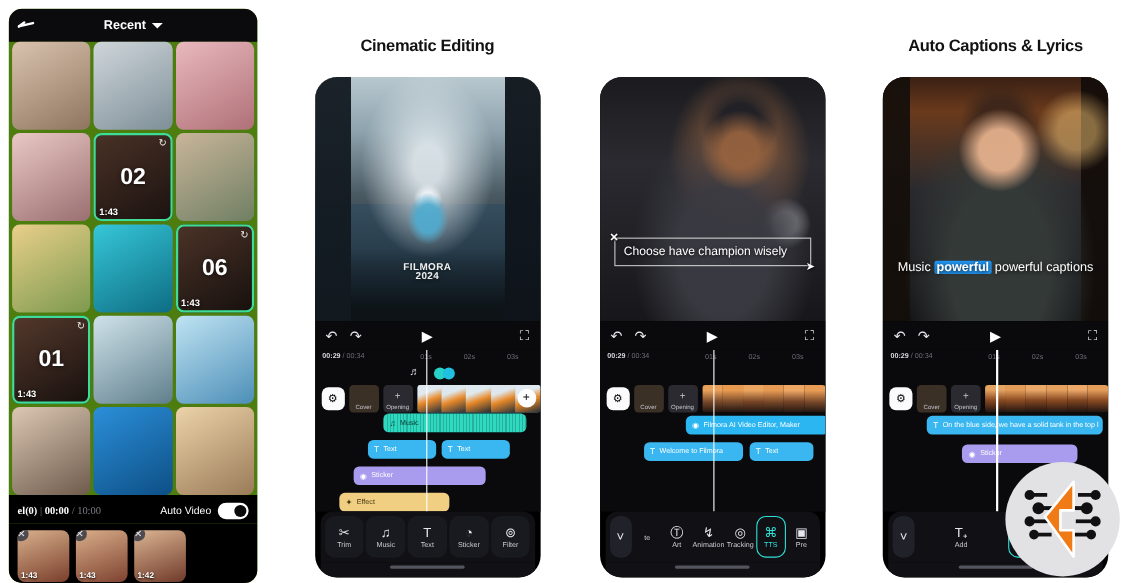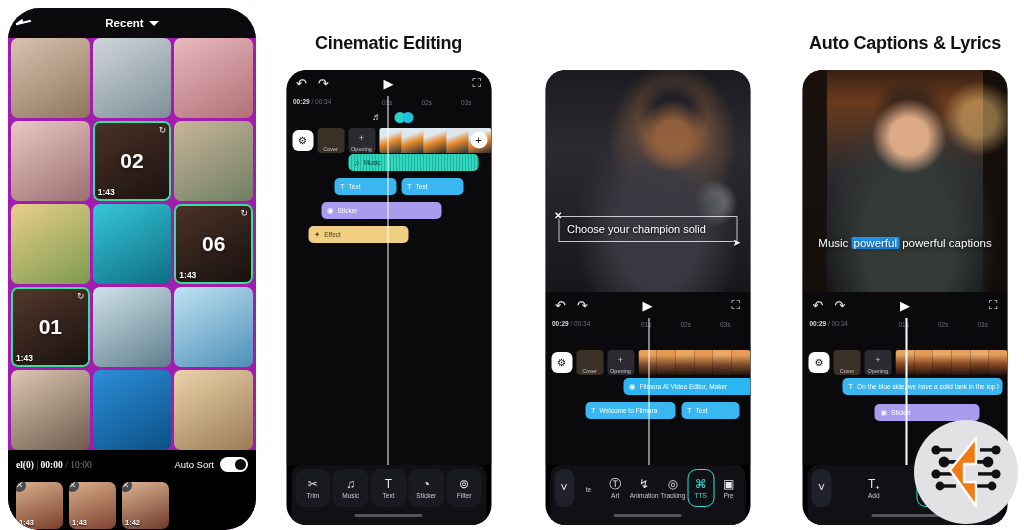--- a/index.html
+++ b/index.html
@@ -24,21 +24,21 @@
     border-radius: 22px;
     overflow: hidden;
     flex: 0 0 auto;
   }
   .card-1 { width: 256px; height: 530px; }
   .card-2, .card-3 { width: 253px; height: 530px; }
   .card-4 { width: 250px; height: 530px; }
 
   .card-title {
     text-align: center;
-    font-size: 18px;
+    font-size: 15px;
     font-weight: bold;
     color: #121214;
     letter-spacing: -0.3px;
     padding-top: 33px;
   }
 
   
   .phone {
     position: absolute;
     left: 50%;
@@ -50,23 +50,23 @@
     border-radius: 20px;
     overflow: hidden;
     display: flex;
     flex-direction: column;
   }
 
   
   .phone-full {
     position: absolute;
     left: 8px; top: 8px;
-    width: 248px; height: 522px;
-    background: #a21caf;
-    border-radius: 32px;
+    width: 226px; height: 522px;
+    background: #4d7c0f;
+    border-radius: 12px;
     overflow: hidden;
   }
   .gal-head {
     position: relative;
     height: 30px;
     display: flex;
     align-items: center;
     justify-content: center;
     background: #0b0b0d;
   }
@@ -180,21 +180,21 @@
     text-shadow: 0 1px 2px #000;
   }
   .cap-line {
     position: absolute; left: 6px; right: 6px; top: 167px;
     text-align: center;
     color: #ffffff; font-size: 11.5px;
     text-shadow: 0 1px 4px rgba(0,0,0,.95);
     white-space: nowrap;
   }
   .cap-line .hl {
-    background: #2196f3; color: #fff; padding: 0 2px; border-radius: 2px;
+    background: #2196f3; color: #fff; padding: 0 2px; border-radius: 2px; font-weight: bold;
   }
   .wm {
     position: absolute; left: 50%; transform: translateX(-50%);
     top: 168px;
     color: #ffffff; font-size: 9px; font-weight: bold;
     text-align: center; line-height: 1.05;
     opacity: .92; letter-spacing: .4px;
     text-shadow: 0 1px 3px rgba(0,0,0,.6);
   }
 
@@ -430,21 +430,21 @@
         </div>
 
       <div class="selbar">
         <span class="left">
           <span>el(0)</span>
           <span class="dim">|</span>
           <span>00:00</span>
           <span class="dim">/ 10:00</span>
         </span>
         <span class="right">
-          <span class="lab">Auto Sort</span>
+          <span class="lab">Auto Video</span>
           <span class="toggle">
               <i></i>
             </span>
         </span>
       </div>
 
       <div class="tray" id="gal-tray">
           <div class="thumb" style="background: linear-gradient(160deg, rgb(216, 176, 140), rgb(122, 63, 44));">
             <span class="x">✕</span>
             <span class="d">1:43</span>
@@ -459,20 +459,39 @@
           </div>
         </div>
 
     </div>
   </div>
 
   <div class="card card-2">
     <div class="card-title">Cinematic Editing</div>
     <div class="phone">
 
+      <div class="preview">
+        <div class="img" style="background:
+               linear-gradient(180deg,#b9c8cf 0%,#8ea3ae 22%,#4a5a63 48%,#20282d 78%,#141a1e 100%);">
+        </div>
+        <div class="img" style="background:
+               radial-gradient(ellipse at 50% 36%, rgba(230,238,242,.85) 0 9%, transparent 42%),
+               linear-gradient(90deg, rgba(18,26,32,.95) 0 16%, transparent 16% 84%, rgba(14,20,26,.95) 84% 100%),
+               linear-gradient(180deg, transparent 0 52%, rgba(40,72,96,.5) 52% 70%, rgba(12,18,22,.9) 95% 100%);">
+        </div>
+        <div class="img" style="background:
+               linear-gradient(180deg, transparent 0 38%, rgba(58,140,178,.0) 38%),
+               radial-gradient(ellipse at 50% 58%, rgba(80,170,205,.95) 0 7%, transparent 13%),
+               radial-gradient(ellipse at 50% 50%, rgba(240,245,248,.9) 0 4%, transparent 9%);">
+        </div>
+        <div class="wm">
+          <div>FILMORA</div>
+          <div>2024</div>
+        </div>
+      </div>
 
       <div class="transport">
         <span class="ic undo">↶</span>
         <span class="ic">↷</span>
         <span class="play">▶</span>
         <span class="full">⛶</span>
       </div>
 
       <div class="timeline">
         <div class="tl-ruler">
@@ -574,21 +593,21 @@
                linear-gradient(180deg,#1b1b1f 0%,#2a2a30 35%,#17171b 100%);">
         </div>
         <div class="img" style="background:
                radial-gradient(circle at 62% 30%, rgba(150,98,62,.95) 0 8%, transparent 18%),
                radial-gradient(circle at 62% 19%, rgba(32,32,38,.98) 0 8%, transparent 16%),
                radial-gradient(ellipse at 55% 72%, rgba(58,58,66,.95) 0 26%, transparent 52%),
                radial-gradient(circle at 82% 60%, rgba(190,190,198,.55) 0 5%, transparent 11%);">
         </div>
         <div class="tts-box">
           <span class="xbtn">✕</span>
-          <span>Choose your champion solid</span>
+          <span>Choose have champion wisely</span>
           <span class="hdl">➤</span>
         </div>
       </div>
 
       <div class="transport">
         <span class="ic undo">↶</span>
         <span class="ic">↷</span>
         <span class="play">▶</span>
         <span class="full">⛶</span>
       </div>

